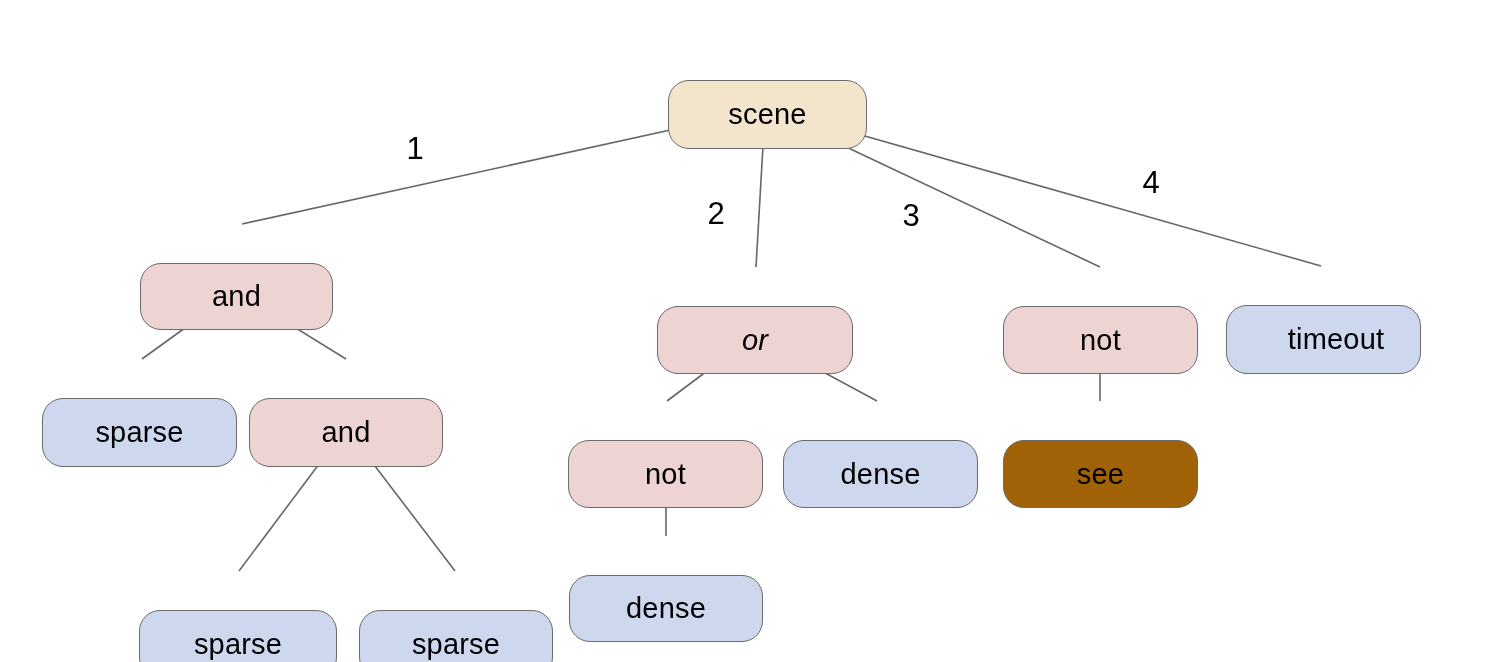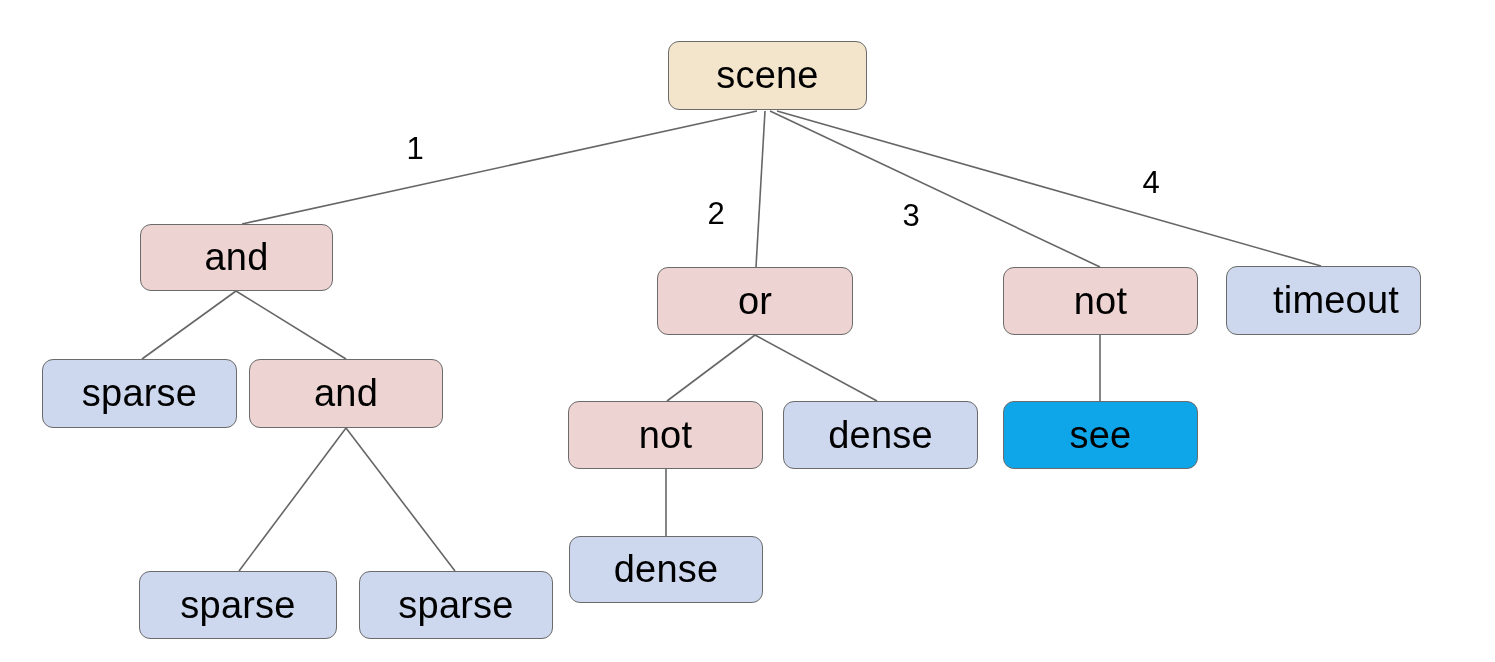--- a/index.html
+++ b/index.html
@@ -19,28 +19,29 @@
     position: absolute;
     left: 0;
     top: 0;
     width: 1495px;
     height: 662px;
   }
   .node {
     position: absolute;
     box-sizing: border-box;
     border: 1.6px solid #6b6b6b;
-    border-radius: 11px;
+    border-radius: 21px;
     display: flex;
     align-items: center;
     justify-content: center;
-    font-size: 38px;
+    font-size: 29px;
     color: #000000;
     letter-spacing: 0.2px;
     z-index: 2;
+    margin-top: 39px;
   }
   .edge-label {
     position: absolute;
     width: 44px;
     height: 44px;
     line-height: 44px;
     text-align: center;
     font-size: 31px;
     color: #000000;
     z-index: 3;
@@ -72,35 +73,35 @@
 
   <div class="edge-label" style="left: 393px; top: 127px; color: rgb(0, 0, 0);">1</div>
   <div class="edge-label" style="left: 694px; top: 192px; color: rgb(0, 0, 0);">2</div>
   <div class="edge-label" style="left: 889px; top: 194px; color: rgb(0, 0, 0);">3</div>
   <div class="edge-label" style="left: 1129px; top: 161px; color: rgb(0, 0, 0);">4</div>
 
   <div class="node" style="left: 668px; top: 41px; width: 199px; height: 69px; background: rgb(243, 229, 203); border-color: rgb(107, 107, 107); color: rgb(0, 0, 0);">scene</div>
 
   <div class="node" style="left: 140px; top: 224px; width: 193px; height: 67px; background: rgb(237, 211, 209); border-color: rgb(107, 107, 107); color: rgb(0, 0, 0);">and</div>
 
-  <div class="node" style="left: 657px; top: 267px; width: 196px; height: 68px; background: rgb(237, 211, 209); border-color: rgb(107, 107, 107); color: rgb(0, 0, 0);">or</div>
+  <div class="node" style="left: 657px; top: 267px; width: 196px; height: 68px; background: rgb(237, 211, 209); border-color: rgb(107, 107, 107); color: rgb(0, 0, 0); font-style: italic;">or</div>
 
   <div class="node" style="left: 1003px; top: 267px; width: 195px; height: 68px; background: rgb(237, 211, 209); border-color: rgb(107, 107, 107); color: rgb(0, 0, 0);">not</div>
 
   <div class="node" style="left: 1226px; top: 266px; width: 195px; height: 69px; background: rgb(205, 216, 239); border-color: rgb(107, 107, 107); color: rgb(0, 0, 0); padding-left: 25px;">timeout</div>
 
   <div class="node" style="left: 42px; top: 359px; width: 195px; height: 69px; background: rgb(205, 216, 239); border-color: rgb(107, 107, 107); color: rgb(0, 0, 0);">sparse</div>
 
   <div class="node" style="left: 249px; top: 359px; width: 194px; height: 69px; background: rgb(237, 211, 209); border-color: rgb(107, 107, 107); color: rgb(0, 0, 0);">and</div>
 
   <div class="node" style="left: 568px; top: 401px; width: 195px; height: 68px; background: rgb(237, 211, 209); border-color: rgb(107, 107, 107); color: rgb(0, 0, 0);">not</div>
 
   <div class="node" style="left: 783px; top: 401px; width: 195px; height: 68px; background: rgb(205, 216, 239); border-color: rgb(107, 107, 107); color: rgb(0, 0, 0);">dense</div>
 
-  <div class="node" style="left: 1003px; top: 401px; width: 195px; height: 68px; background: #0ea5e9; border-color: rgb(107, 107, 107); color: rgb(0, 0, 0);">see</div>
+  <div class="node" style="left: 1003px; top: 401px; width: 195px; height: 68px; background: #a16207; border-color: rgb(107, 107, 107); color: rgb(0, 0, 0);">see</div>
 
   <div class="node" style="left: 139px; top: 571px; width: 198px; height: 68px; background: rgb(205, 216, 239); border-color: rgb(107, 107, 107); color: rgb(0, 0, 0);">sparse</div>
 
   <div class="node" style="left: 359px; top: 571px; width: 194px; height: 68px; background: rgb(205, 216, 239); border-color: rgb(107, 107, 107); color: rgb(0, 0, 0);">sparse</div>
 
   <div class="node" style="left: 569px; top: 536px; width: 194px; height: 67px; background: rgb(205, 216, 239); border-color: rgb(107, 107, 107); color: rgb(0, 0, 0);">dense</div>
 
 </div>
 
 </body></html>

